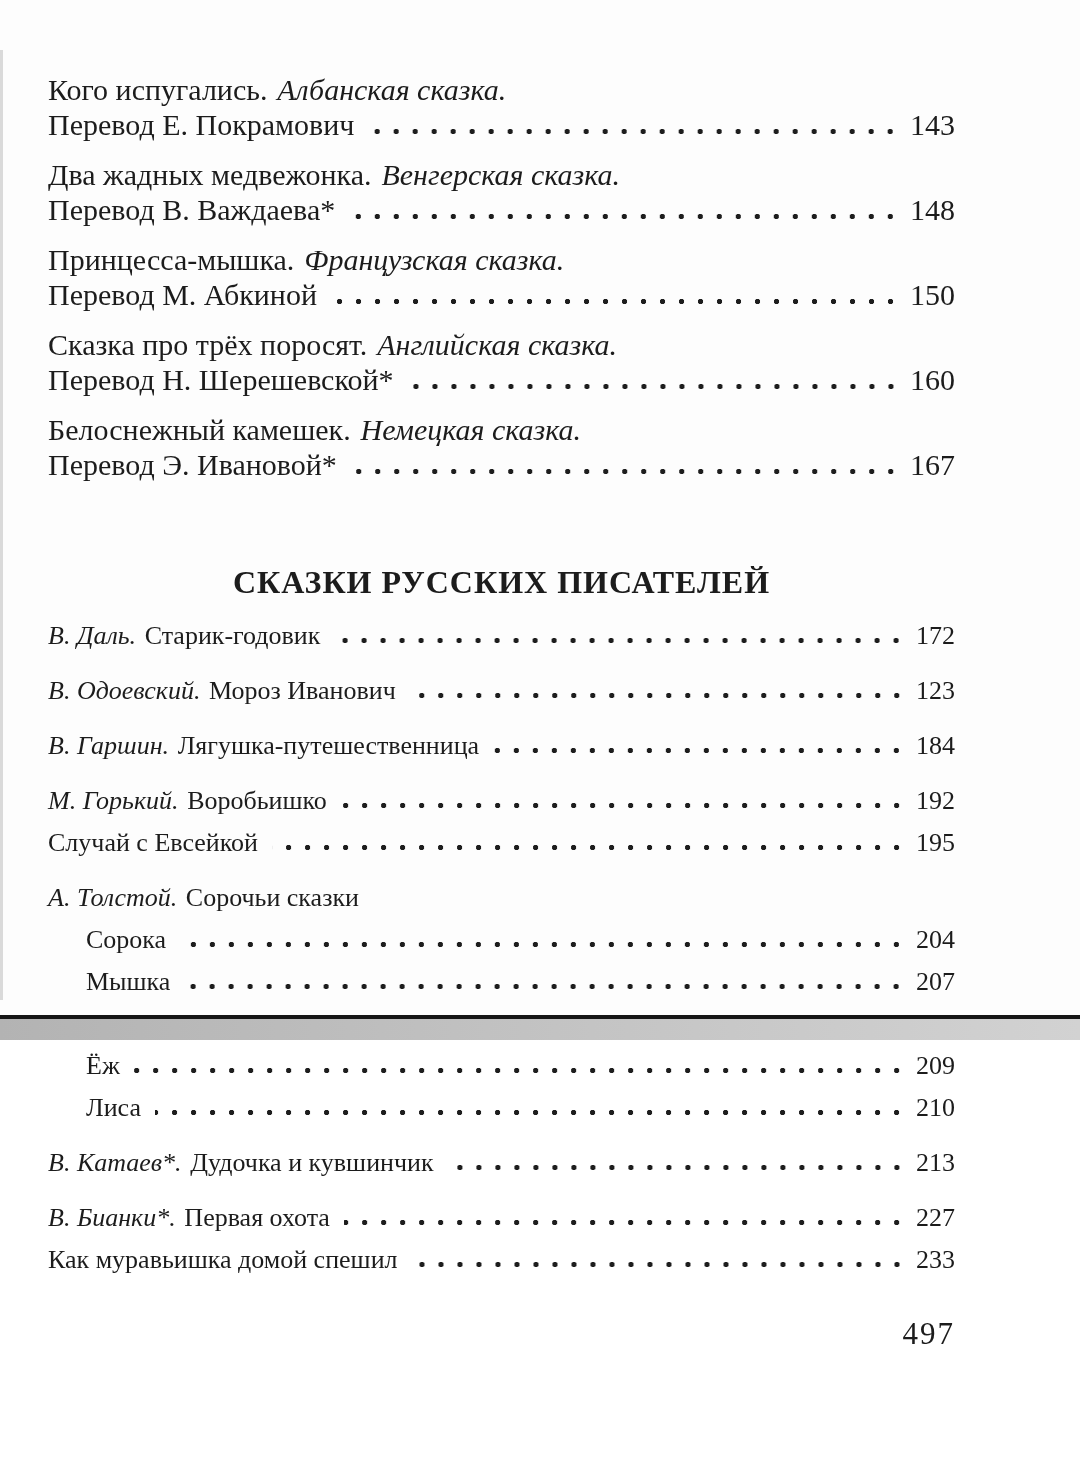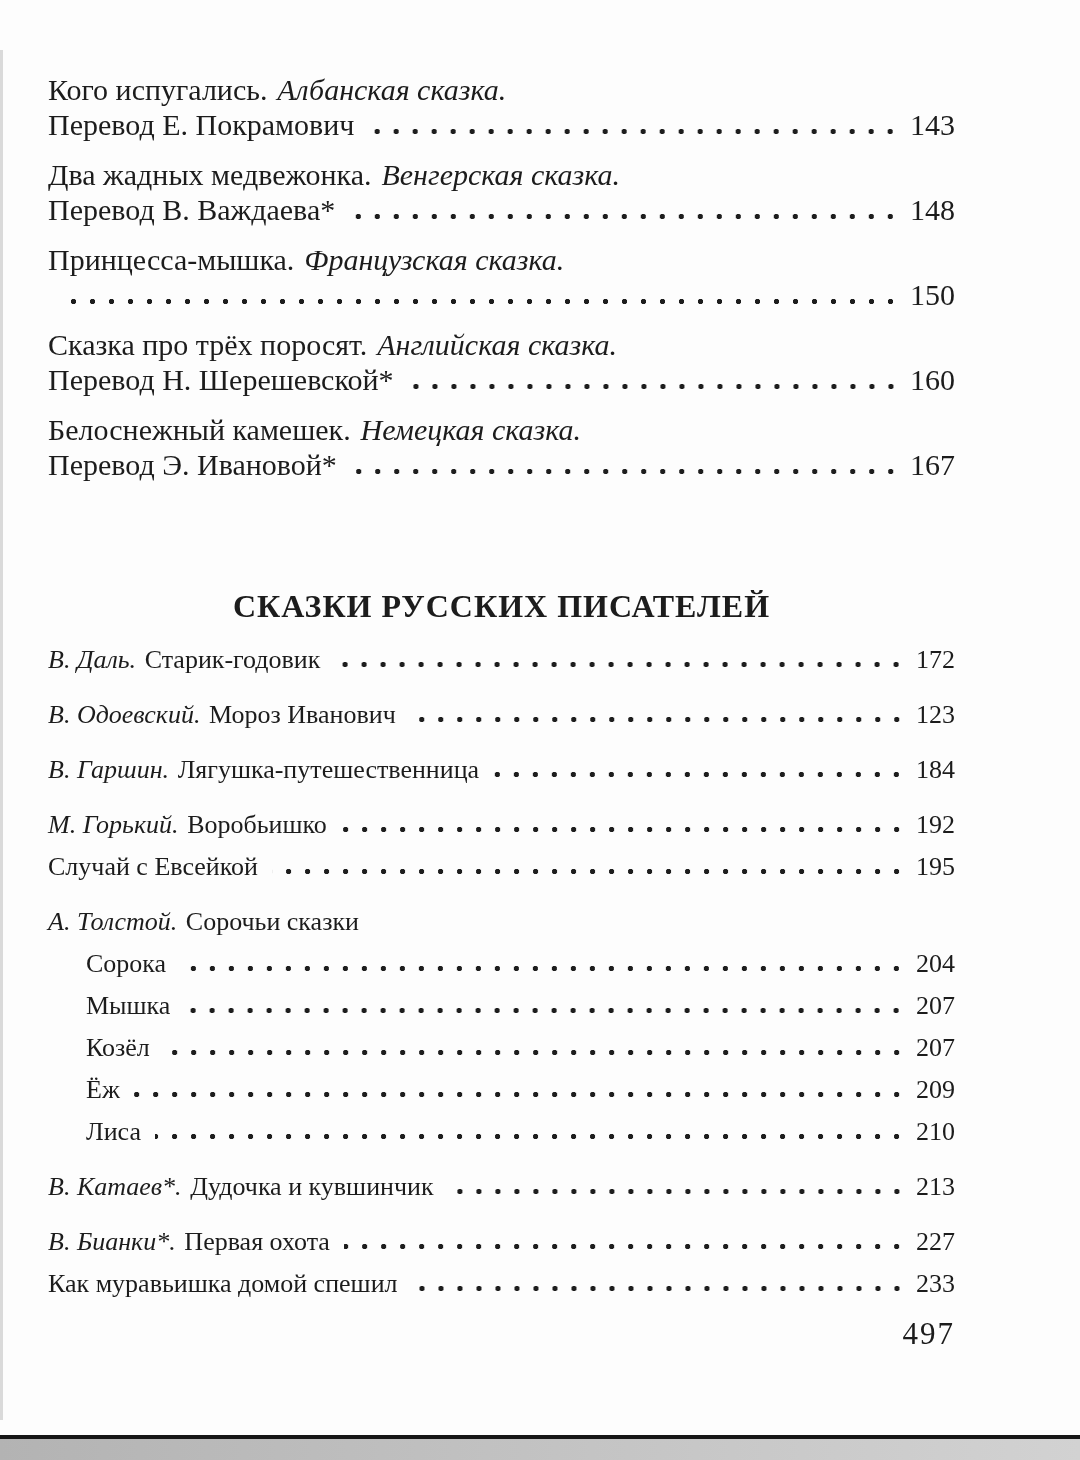--- a/index.html
+++ b/index.html
@@ -4,21 +4,21 @@
 <style>
   html, body { margin: 0; padding: 0; }
   body {
     width: 1080px; height: 1460px;
     background: #ffffff;
     font-family: "Liberation Serif", "DejaVu Serif", serif;
     overflow: hidden;
   }
   .page {
     position: relative;
-    width: 1080px; height: 1460px;
+    width: 1080px; height: 1040px;
     background: #fdfdfd;
     color: #1c1c1c;
   }
   .content {
     position: absolute;
     left: 48px; right: 125px; top: 72px;
   }
   
   .folk-entry { font-size: 30px; line-height: 35px; margin-bottom: 15px; }
   .folk-entry .line { display: flex; align-items: baseline; }
@@ -32,21 +32,21 @@
     flex: 1 1 auto;
     height: 7px;
     margin: 0 10px 0 14px;
     background-image: radial-gradient(circle, #1d1d1d 2.3px, rgba(0,0,0,0) 3px);
     background-size: 19px 7px;
     background-repeat: repeat-x;
     background-position: right bottom;
   }
   
   .heading {
-    margin-top: 104px;
+    margin-top: 80px;
     text-align: center;
     font-weight: bold;
     font-size: 32px;
     letter-spacing: 1px;
     line-height: 40px;
   }
   
   .rows { margin-top: 10px; }
   .row { display: flex; align-items: baseline; font-size: 26px; line-height: 42px; }
   .row.group { margin-top: 13px; }
@@ -99,20 +99,21 @@
         <span class="pg">148</span>
       </div>
     </div>
 
     <div class="folk-entry">
       <div class="line">
         <span class="rom">Принцесса-мышка.</span>
         <span class="ital origin">Французская сказка.</span>
       </div>
       <div class="line">
+        <span class="rom">Перевод М. Абкиной</span>
         <span class="leader"></span>
         <span class="pg">150</span>
       </div>
     </div>
 
     <div class="folk-entry">
       <div class="line">
         <span class="rom">Сказка про трёх поросят.</span>
         <span class="ital origin">Английская сказка.</span>
       </div>

